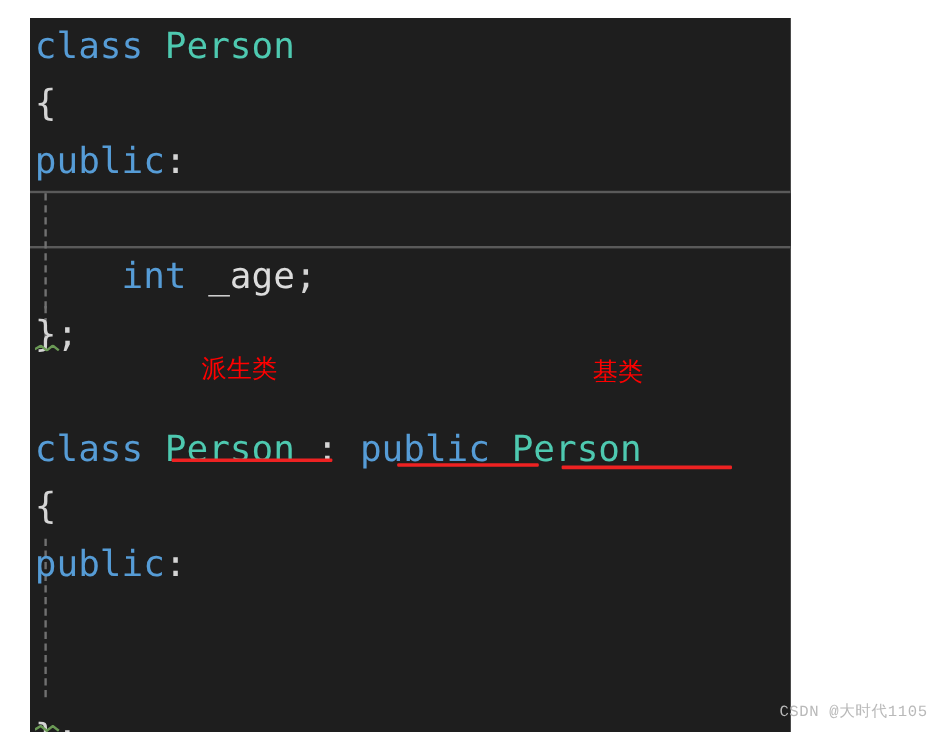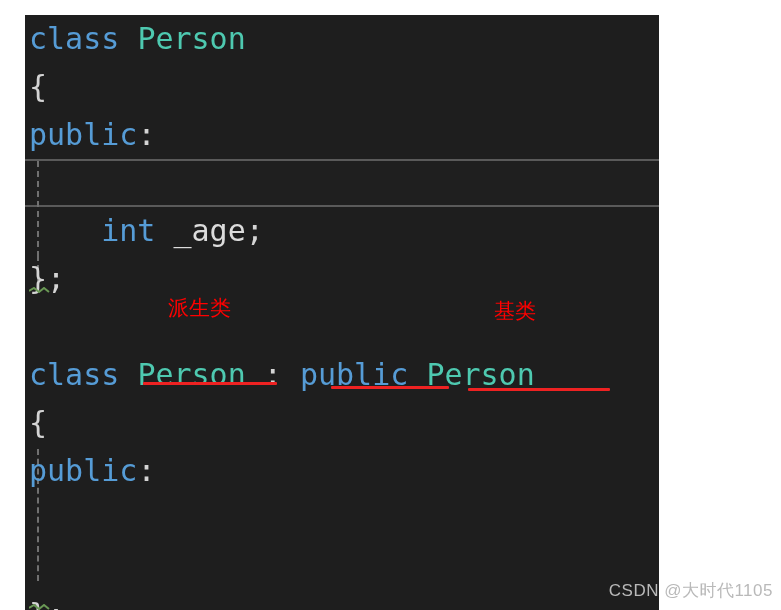--- a/index.html
+++ b/index.html
@@ -94,22 +94,22 @@
     background: #ee2222;
     border-radius: 1px;
   }
 
   
   #watermark {
     position: absolute;
     right: 8px;
     bottom: 8px;
     color: #b9b9b9;
-    font-family: Liberation Sans, sans-serif;
-    font-size: 17px;
+    font-family: Liberation Mono, monospace;
+    font-size: 13px;
     white-space: nowrap;
     letter-spacing: 0.5px;
   }
 </style>
 </head>
 <body>
 
 <div id="editor-panel">
 
   <div class="current-line" style="top:144px;"></div>

